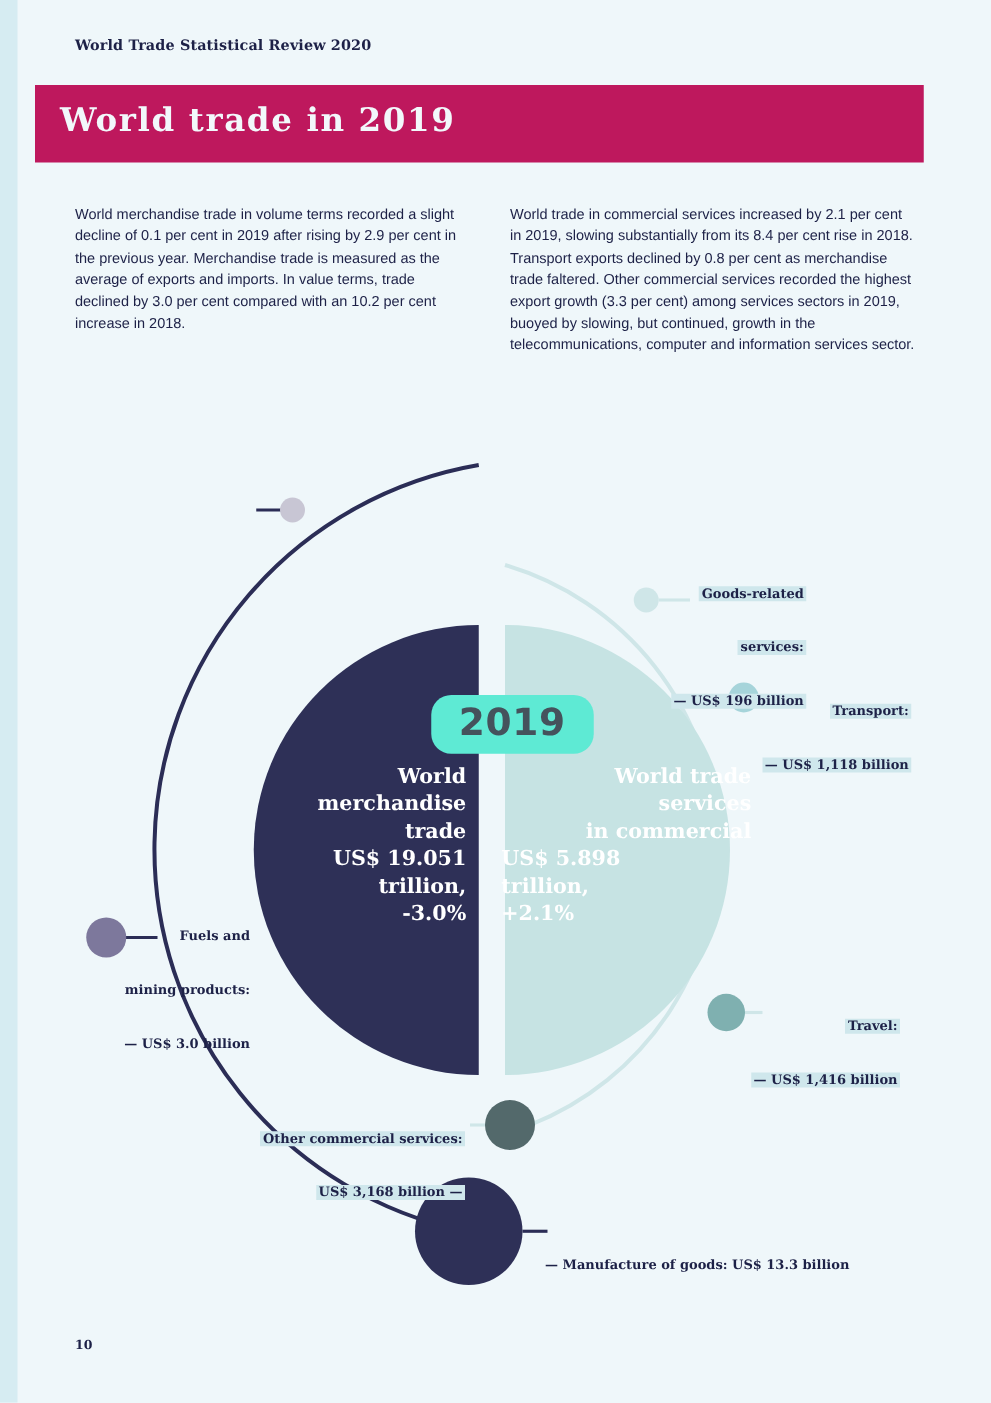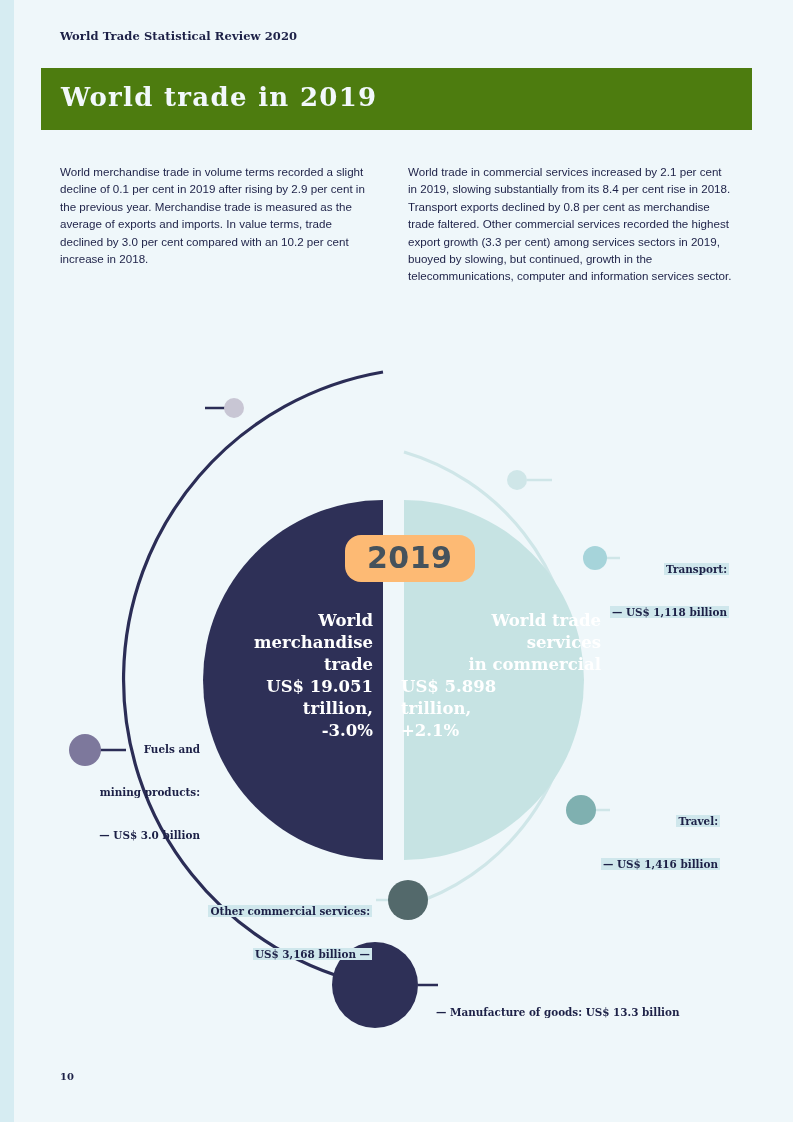--- a/index.html
+++ b/index.html
@@ -15,22 +15,22 @@
     position:absolute;left:0;top:0;width:14px;height:1122px;
     background:#d6ecf2;
   }
   .running-head{
     position:absolute;left:60px;top:29px;
     font-family:"DejaVu Serif", serif;
     font-weight:bold;font-size:11.5px;letter-spacing:.1px;
     color:#1d2147;
   }
   .title-band{
-    position:absolute;left:41px;top:68px;width:711px;height:62px;
-    background:#4d7c0f;
+    position:absolute;left:28px;top:68px;width:711px;height:62px;
+    background:#be185d;
   }
   .title-band h1{
     margin:0;position:absolute;left:20px;top:14px;
     font-family:"DejaVu Serif", serif;
     font-weight:bold;font-size:26px;letter-spacing:1.3px;
     color:#f2f8fb;
   }
   .col{
     position:absolute;top:163px;width:318px;
     font-size:11.6px;line-height:17.4px;color:#1d2147;
@@ -57,25 +57,26 @@
     position:absolute;
     font-family:"DejaVu Serif", serif;
     font-size:16.5px;line-height:22px;
   }
   .center-txt .hd{font-weight:bold;text-align:right;}
   .center-txt .vl{font-weight:bold;}
   .c-left{right:auto;text-align:right;color:#ffffff;}
   .c-right{text-align:left;color:#ffffff;}
   .year-chip{
     position:absolute;
-    background:#fdba74;border-radius:16px;
+    background:#5eead4;border-radius:16px;
     padding:5px 22px 7px;
     font-family:"DejaVu Sans", sans-serif;
     font-weight:bold;font-size:30px;letter-spacing:.5px;
     color:#45525c;
+    margin-top:21px;
   }
 </style>
 </head>
 <body>
 
 <div class="edge-bar"></div>
 
 <div class="running-head">World Trade Statistical Review 2020</div>
 
 <div class="title-band">
@@ -144,20 +145,25 @@
     <div>mining products:</div>
     <div>— US$ 3.0 billion</div>
   </div>
 
   
   <div class="lbl l" style="left:436px;top:647px;">
     <div>— Manufacture of goods: US$ 13.3 billion</div>
   </div>
 
   
+  <div class="lbl r hl" style="left:390px;top:110px;width:255px;">
+    <div><span>Goods-related</span></div>
+    <div><span>services:</span></div>
+    <div><span>— US$ 196 billion</span></div>
+  </div>
 
   
   <div class="lbl r hl" style="left:470px;top:204px;width:259px;">
     <div><span>Transport:</span></div>
     <div><span>— US$ 1,118 billion</span></div>
   </div>
 
   
   <div class="lbl r hl" style="left:470px;top:456px;width:250px;">
     <div><span>Travel:</span></div>

